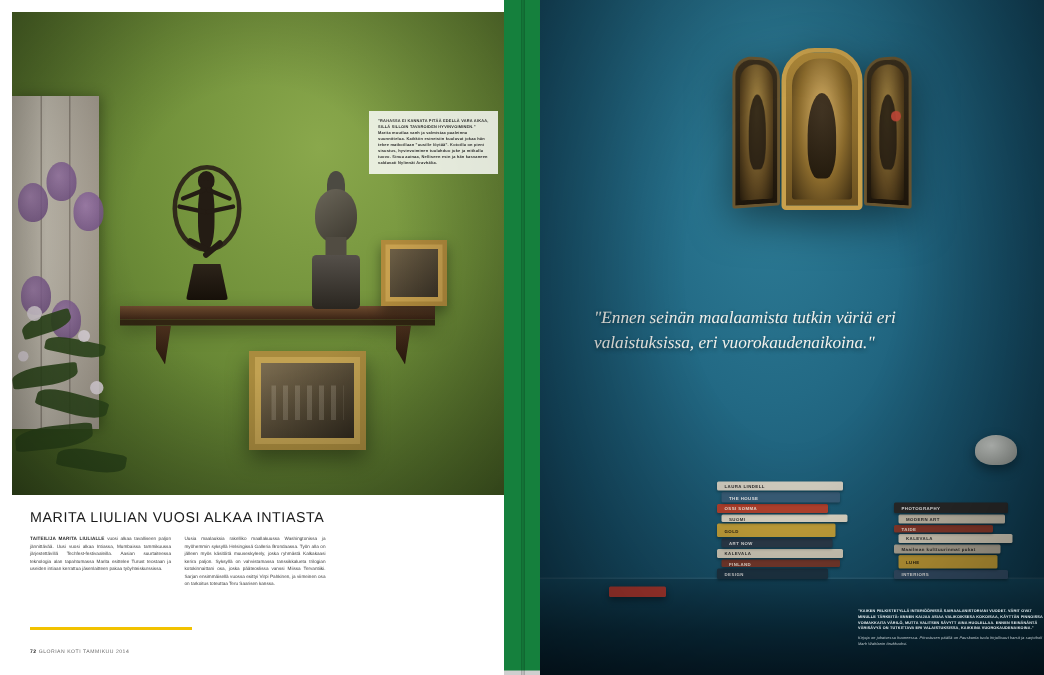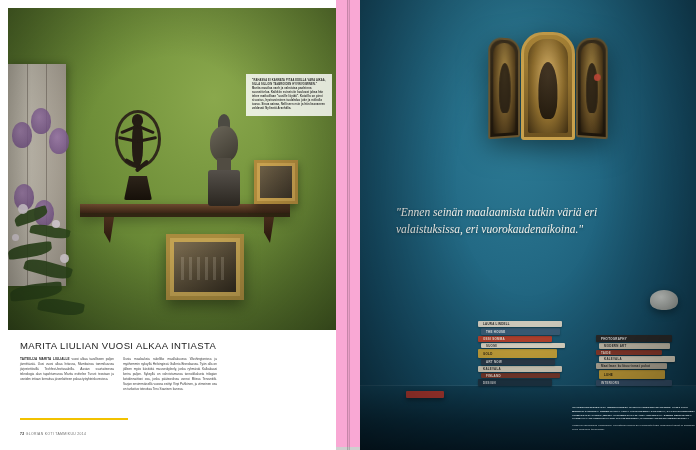--- a/index.html
+++ b/index.html
@@ -6,21 +6,21 @@
   html, body {
     width: 696px; height: 450px;
     background: #cfcfcf;
     font-family: "Liberation Sans", sans-serif;
     overflow: hidden;
   }
   .spread {
     position: relative;
     width: 696px; height: 447px;
     display: flex;
-    background: #f9a8d4;
+    background: #15803d;
     gap: 24px;
   }
   .page {
     position: relative;
     height: 450px;
     overflow: hidden;
   }
   .page-left {
     width: 348px;
     background: #ffffff;

